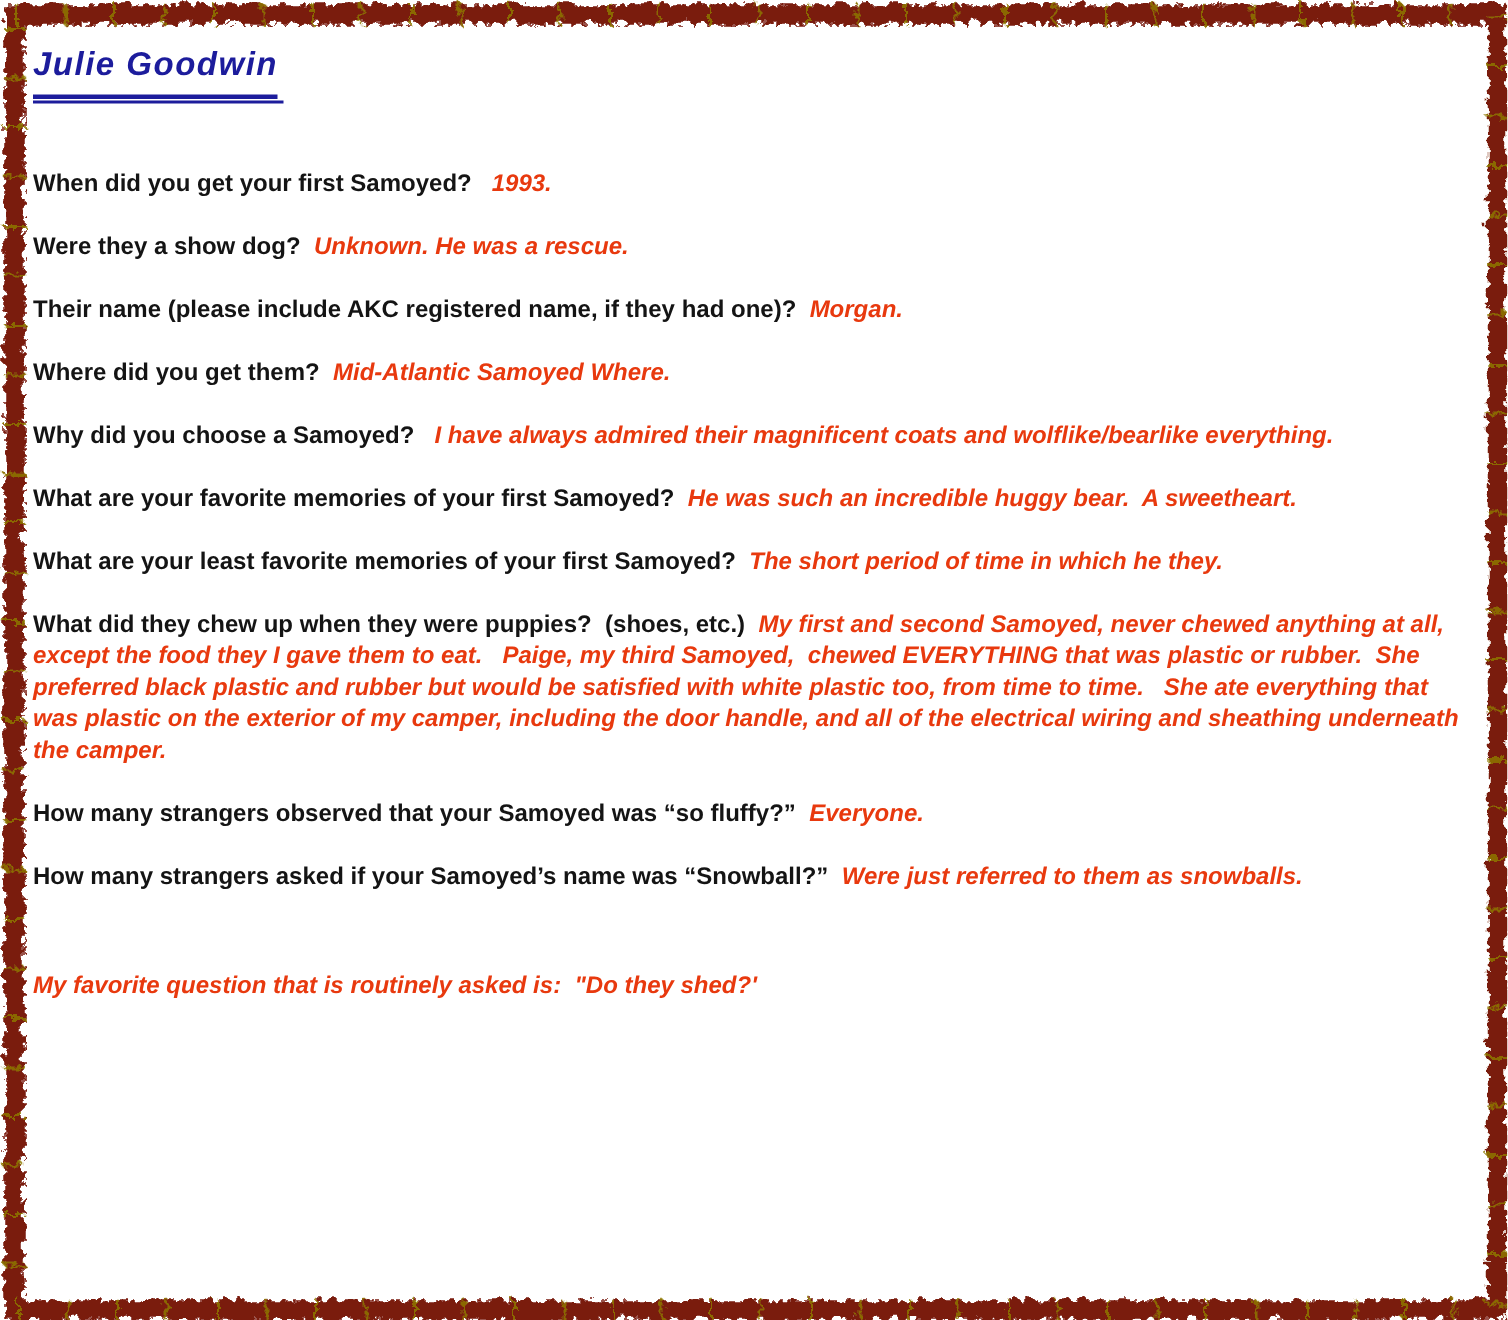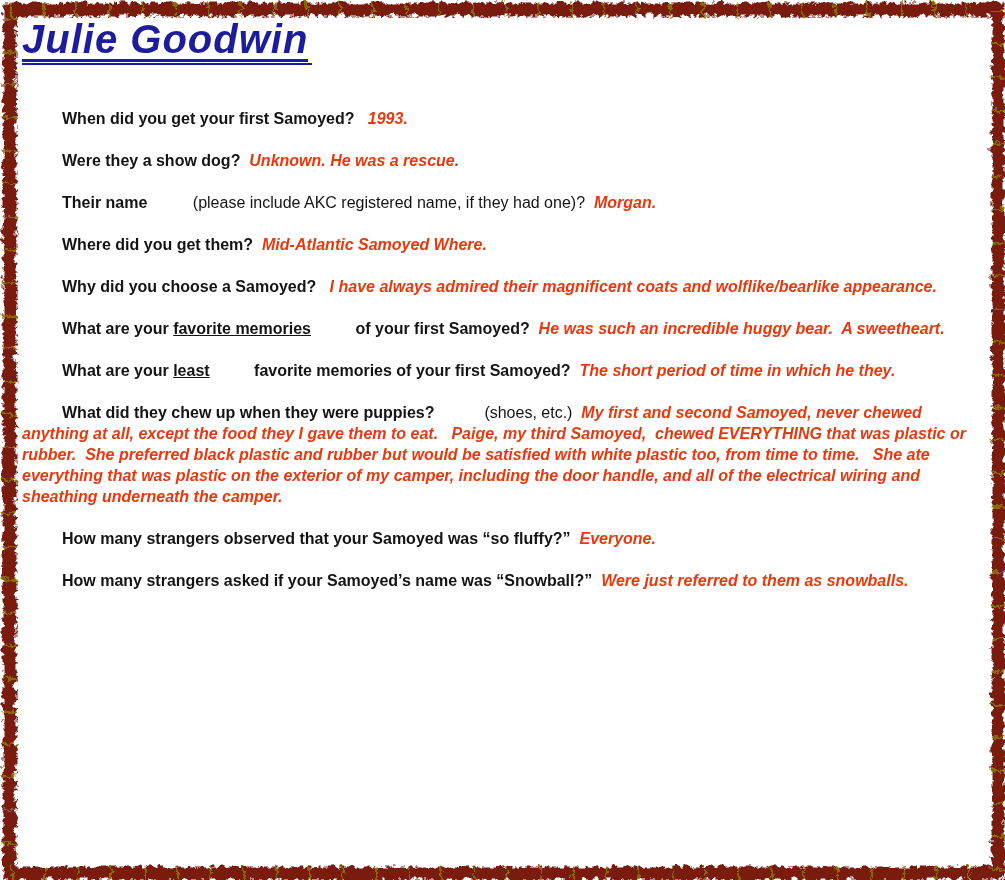--- a/index.html
+++ b/index.html
@@ -28,21 +28,21 @@
     right: 22px;
     z-index: 1;
   }
   h1.title {
     margin: 8px 0 46px 0;
     line-height: 34px;
   }
   .title-text {
     display: inline-block;
     position: relative;
-    font-size: 40px;
+    font-size: 22px;
     font-weight: bold;
     font-style: italic;
     color: #1c1c9c;
     letter-spacing: 1px;
     padding-bottom: 3px;
     border-bottom: 3px solid #1c1c9c;
   }
   .title-text::after {
     content: "";
     position: absolute;
@@ -56,23 +56,23 @@
     font-size: 16px;
     line-height: 21px;
     margin: 0 0 21px 0;
     white-space: pre-wrap;
     color: #141414;
   }
   .para.spacer {
     height: 31px;
     margin: 0;
   }
-  .seg-q { font-weight: bold; margin-left: 40px; }
-  .seg-r { font-weight: normal; margin-left: 41px; }
-  .seg-u { font-weight: bold; text-decoration: underline; }
+  .seg-q { font-weight: bold; }
+  .seg-r { font-weight: bold; }
+  .seg-u { font-weight: bold; }
   .seg-a { font-weight: bold; font-style: italic; color: #e8390e; }
 </style>
 </head>
 <body>
 
 <svg class="border-svg" width="1005" height="880" viewBox="0 0 1005 880">
   <defs>
     <filter id="rough" x="-5%" y="-5%" width="110%" height="110%">
       <feTurbulence type="turbulence" baseFrequency="0.11" numOctaves="3" seed="7" result="n"></feTurbulence>
       <feDisplacementMap in="SourceGraphic" in2="n" scale="8"></feDisplacementMap>
@@ -86,21 +86,22 @@
 
 <div class="content">
   <h1 class="title">
     <span class="title-text">Julie Goodwin</span>
   </h1>
   <div>
       <p class="para"><span class="seg-q">When did you get your first Samoyed?   </span><span class="seg-a">1993.</span></p>
       <p class="para"><span class="seg-q">Were they a show dog?  </span><span class="seg-a">Unknown. He was a rescue.</span></p>
       <p class="para"><span class="seg-q">Their name</span><span class="seg-r"> (please include AKC registered name, if they had one)?  </span><span class="seg-a">Morgan.</span></p>
       <p class="para"><span class="seg-q">Where did you get them?  </span><span class="seg-a">Mid-Atlantic Samoyed Where.</span></p>
-      <p class="para"><span class="seg-q">Why did you choose a Samoyed?   </span><span class="seg-a">I have always admired their magnificent coats and wolflike/bearlike appearance.</span></p>
+      <p class="para"><span class="seg-q">Why did you choose a Samoyed?   </span><span class="seg-a">I have always admired their magnificent coats and wolflike/bearlike everything.</span></p>
       <p class="para"><span class="seg-q">What are your </span><span class="seg-u">favorite memories</span><span class="seg-q"> of your first Samoyed?  </span><span class="seg-a">He was such an incredible huggy bear.  A sweetheart.</span></p>
       <p class="para"><span class="seg-q">What are your </span><span class="seg-u">least</span><span class="seg-q"> favorite memories of your first Samoyed?  </span><span class="seg-a">The short period of time in which he they.</span></p>
       <p class="para"><span class="seg-q">What did they chew up when they were puppies?</span><span class="seg-r">  (shoes, etc.)  </span><span class="seg-a">My first and second Samoyed, never chewed anything at all, except the food they I gave them to eat.   Paige, my third Samoyed,  chewed EVERYTHING that was plastic or rubber.  She preferred black plastic and rubber but would be satisfied with white plastic too, from time to time.   She ate everything that was plastic on the exterior of my camper, including the door handle, and all of the electrical wiring and sheathing underneath the camper.</span></p>
       <p class="para"><span class="seg-q">How many strangers observed that your Samoyed was “so fluffy?”  </span><span class="seg-a">Everyone.</span></p>
       <p class="para"><span class="seg-q">How many strangers asked if your Samoyed’s name was “Snowball?”  </span><span class="seg-a">Were just referred to them as snowballs.</span></p>
       <p class="para spacer"></p>
+      <p class="para"><span class="seg-a">My favorite question that is routinely asked is:  "Do they shed?'</span></p>
     </div>
 </div>
 
 </body></html>

